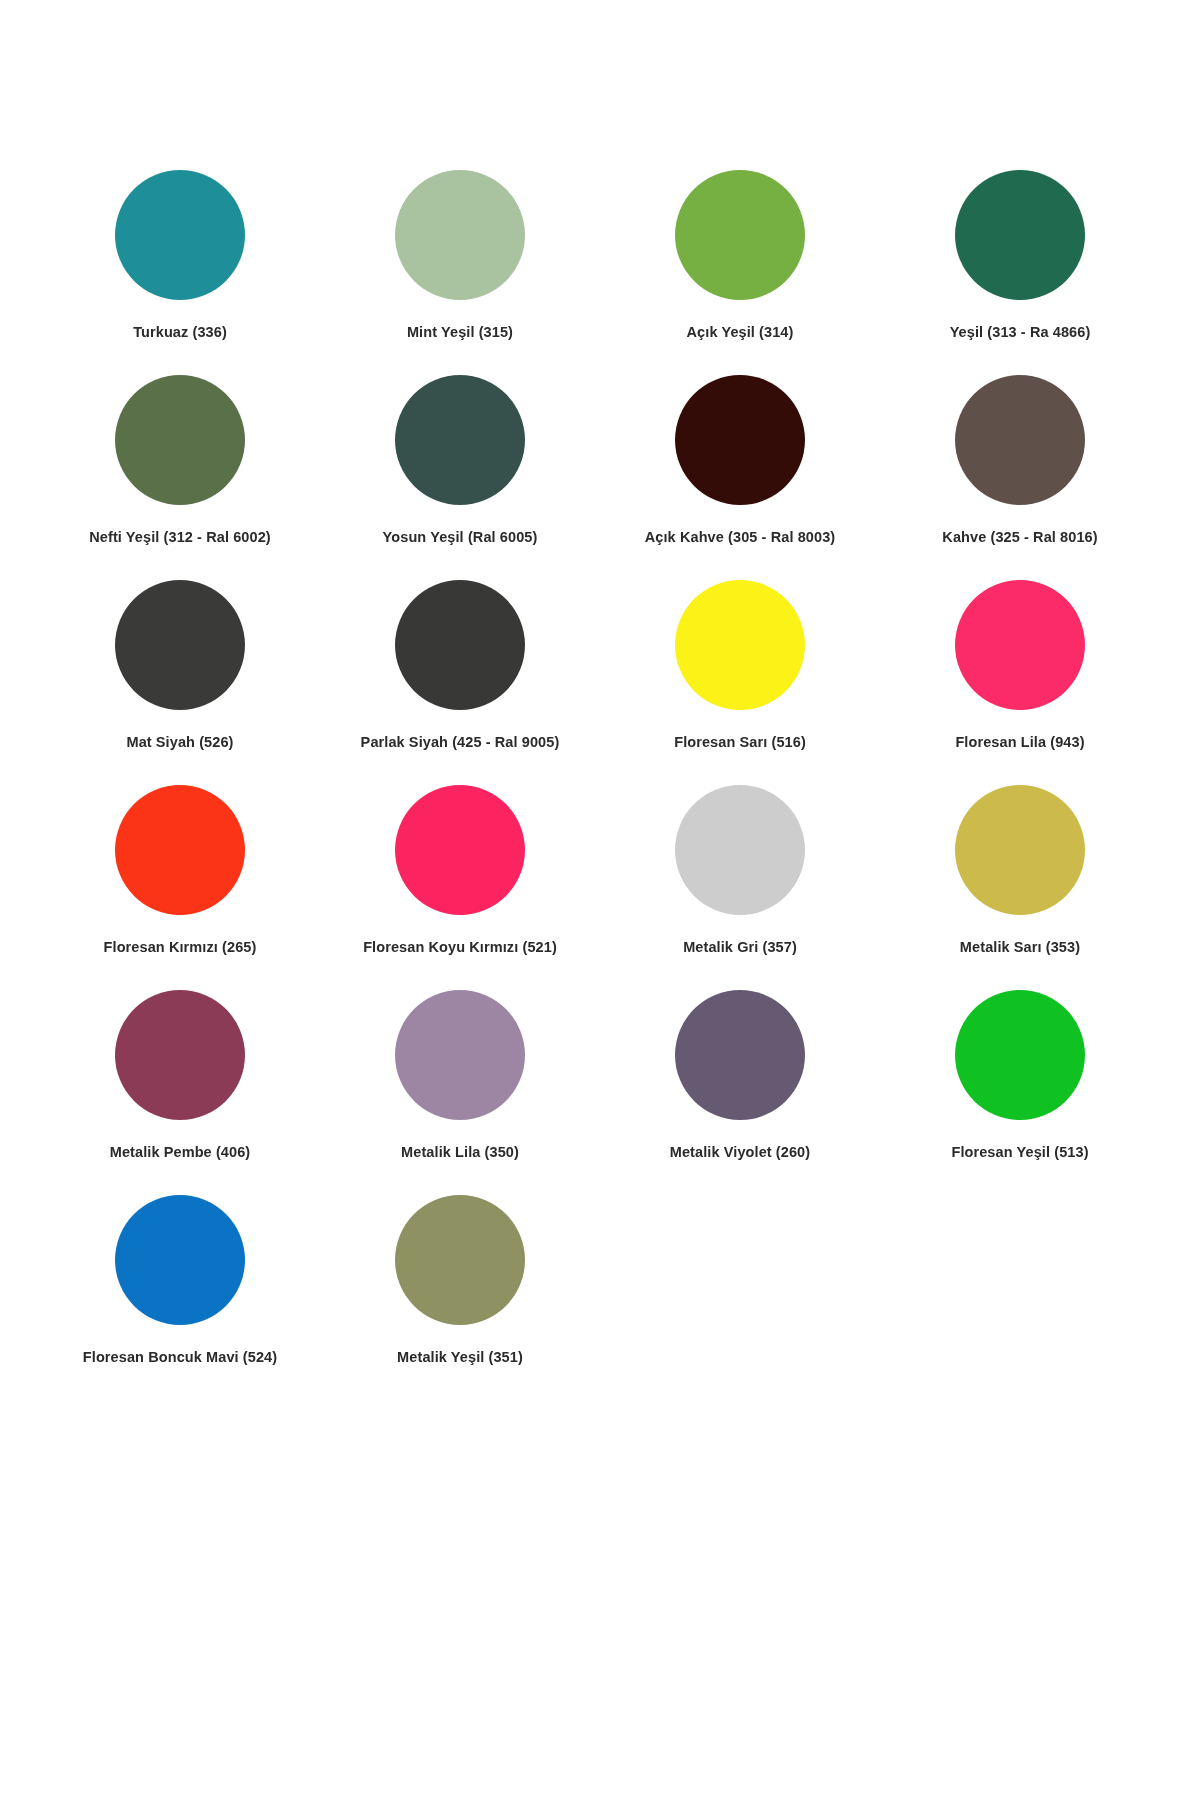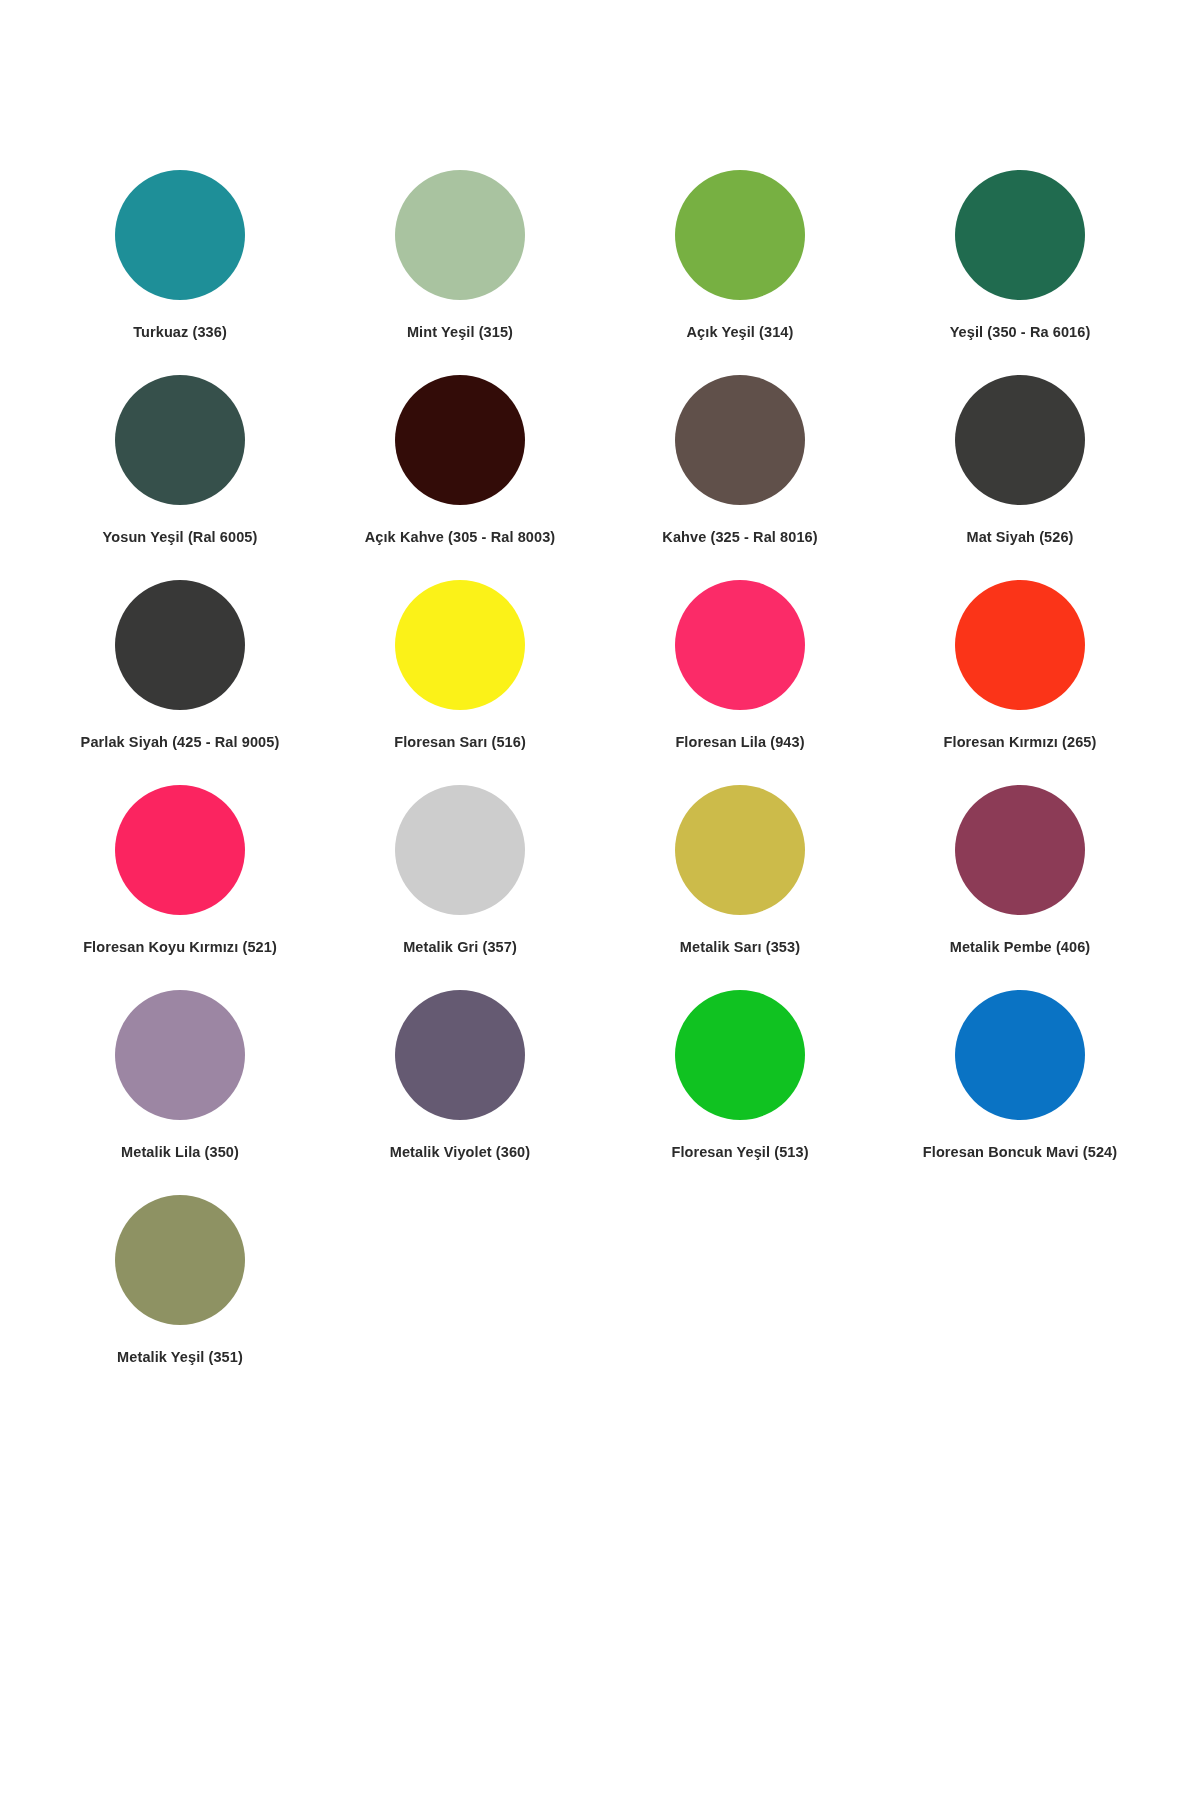--- a/index.html
+++ b/index.html
@@ -70,21 +70,25 @@
       <div class="swatch-cell">
         <div class="swatch-dot" style="background-color: rgb(169, 195, 160);"></div>
         <div class="swatch-label">Mint Yeşil (315)</div>
       </div>
       <div class="swatch-cell">
         <div class="swatch-dot" style="background-color: rgb(119, 176, 66);"></div>
         <div class="swatch-label">Açık Yeşil (314)</div>
       </div>
       <div class="swatch-cell">
         <div class="swatch-dot" style="background-color: rgb(32, 107, 79);"></div>
-        <div class="swatch-label">Yeşil (350 - Ra 6016)</div>
+        <div class="swatch-label">Yeşil (313 - Ra 4866)</div>
+      </div>
+      <div class="swatch-cell">
+        <div class="swatch-dot" style="background-color: rgb(90, 112, 73);"></div>
+        <div class="swatch-label">Nefti Yeşil (312 - Ral 6002)</div>
       </div>
       <div class="swatch-cell">
         <div class="swatch-dot" style="background-color: rgb(54, 80, 75);"></div>
         <div class="swatch-label">Yosun Yeşil (Ral 6005)</div>
       </div>
       <div class="swatch-cell">
         <div class="swatch-dot" style="background-color: rgb(51, 12, 8);"></div>
         <div class="swatch-label">Açık Kahve (305 - Ral 8003)</div>
       </div>
       <div class="swatch-cell">
@@ -126,21 +130,21 @@
       <div class="swatch-cell">
         <div class="swatch-dot" style="background-color: rgb(140, 59, 86);"></div>
         <div class="swatch-label">Metalik Pembe (406)</div>
       </div>
       <div class="swatch-cell">
         <div class="swatch-dot" style="background-color: rgb(156, 134, 163);"></div>
         <div class="swatch-label">Metalik Lila (350)</div>
       </div>
       <div class="swatch-cell">
         <div class="swatch-dot" style="background-color: rgb(101, 90, 114);"></div>
-        <div class="swatch-label">Metalik Viyolet (360)</div>
+        <div class="swatch-label">Metalik Viyolet (260)</div>
       </div>
       <div class="swatch-cell">
         <div class="swatch-dot" style="background-color: rgb(16, 194, 33);"></div>
         <div class="swatch-label">Floresan Yeşil (513)</div>
       </div>
       <div class="swatch-cell">
         <div class="swatch-dot" style="background-color: rgb(10, 115, 196);"></div>
         <div class="swatch-label">Floresan Boncuk Mavi (524)</div>
       </div>
       <div class="swatch-cell">

